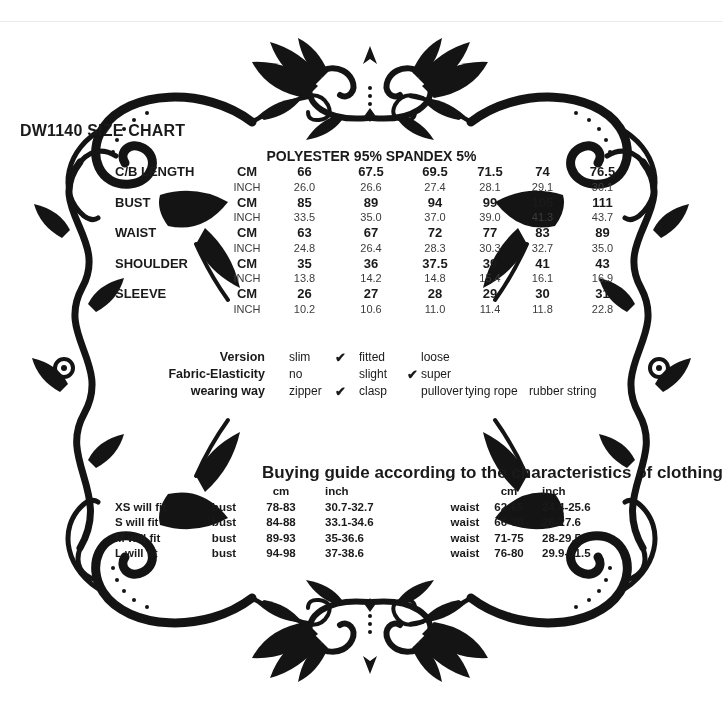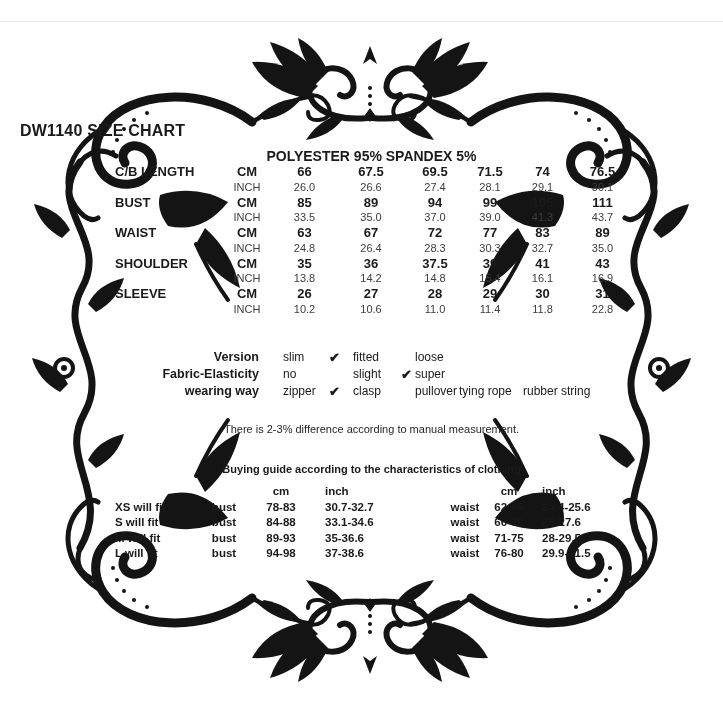--- a/index.html
+++ b/index.html
@@ -12,27 +12,27 @@
   .title{left:20px;top:122px;width:703px;text-align:left;font-size:16px;font-weight:bold;letter-spacing:.2px}
   .subtitle{left:20px;top:148px;width:703px;text-align:center;font-size:14px;font-weight:bold}
   table{border-collapse:collapse;table-layout:fixed}
   td{padding:0;white-space:nowrap;overflow:visible;vertical-align:middle}
   
   .size-tbl{left:112px;top:164px;width:523px}
   .size-tbl td{text-align:center;font-size:13px;font-weight:bold;height:15.5px;line-height:15.5px}
   .size-tbl tr.inchrow td{font-size:11px;font-weight:normal;color:#3c3c3c;height:15px;line-height:15px}
   .size-tbl td.lab{text-align:left;padding-left:3px}
   
-  .attr-tbl{left:129px;top:349px;width:504px}
+  .attr-tbl{left:135px;top:349px;width:504px}
   .attr-tbl td{text-align:left;font-size:12px;height:17px;line-height:17px}
   .attr-tbl td.attr-label{text-align:right;font-weight:bold;padding-right:24px;font-size:12.5px}
   .attr-tbl td.chk{font-size:13px;font-weight:bold}
   
   .notes{left:20px;top:423px;width:703px;text-align:center;font-size:11px;line-height:13.8px;color:#262626}
-  .bg-title{left:20px;top:463px;width:703px;text-align:center;font-size:11px;font-weight:bold}
+  .bg-title{left:20px;top:463px;width:703px;text-align:right;font-size:17px;font-weight:bold}
   
   .bg-tbl{left:115px;top:484px;width:514px}
   .bg-tbl td{font-weight:bold;font-size:11.5px;height:15.5px;line-height:15.5px;text-align:center}
   .bg-tbl td.ar{text-align:left;padding-right:6px}
   .bg-tbl td.al{text-align:left;padding-left:16px}
   .bg-tbl td.al2{text-align:left;padding-left:8px}
   svg{display:block}
 </style>
 </head>
 <body>
@@ -255,21 +255,20 @@
         <td>clasp</td>
         <td></td>
         <td>pullover</td>
         <td>tying rope</td>
         <td>rubber string</td>
       </tr>
     </tbody>
 </table>
 
 <div class="abs notes">
-    <div>There is 2-3% difference according to manual measurement.</div>
   </div>
 <div class="abs bg-title">Buying guide according to the characteristics of clothing</div>
 
 <table class="abs bg-tbl">
   <colgroup>
     <col style="width:80px">
       <col style="width:58px">
       <col style="width:56px">
       <col style="width:105px">
     <col style="width:32px">

